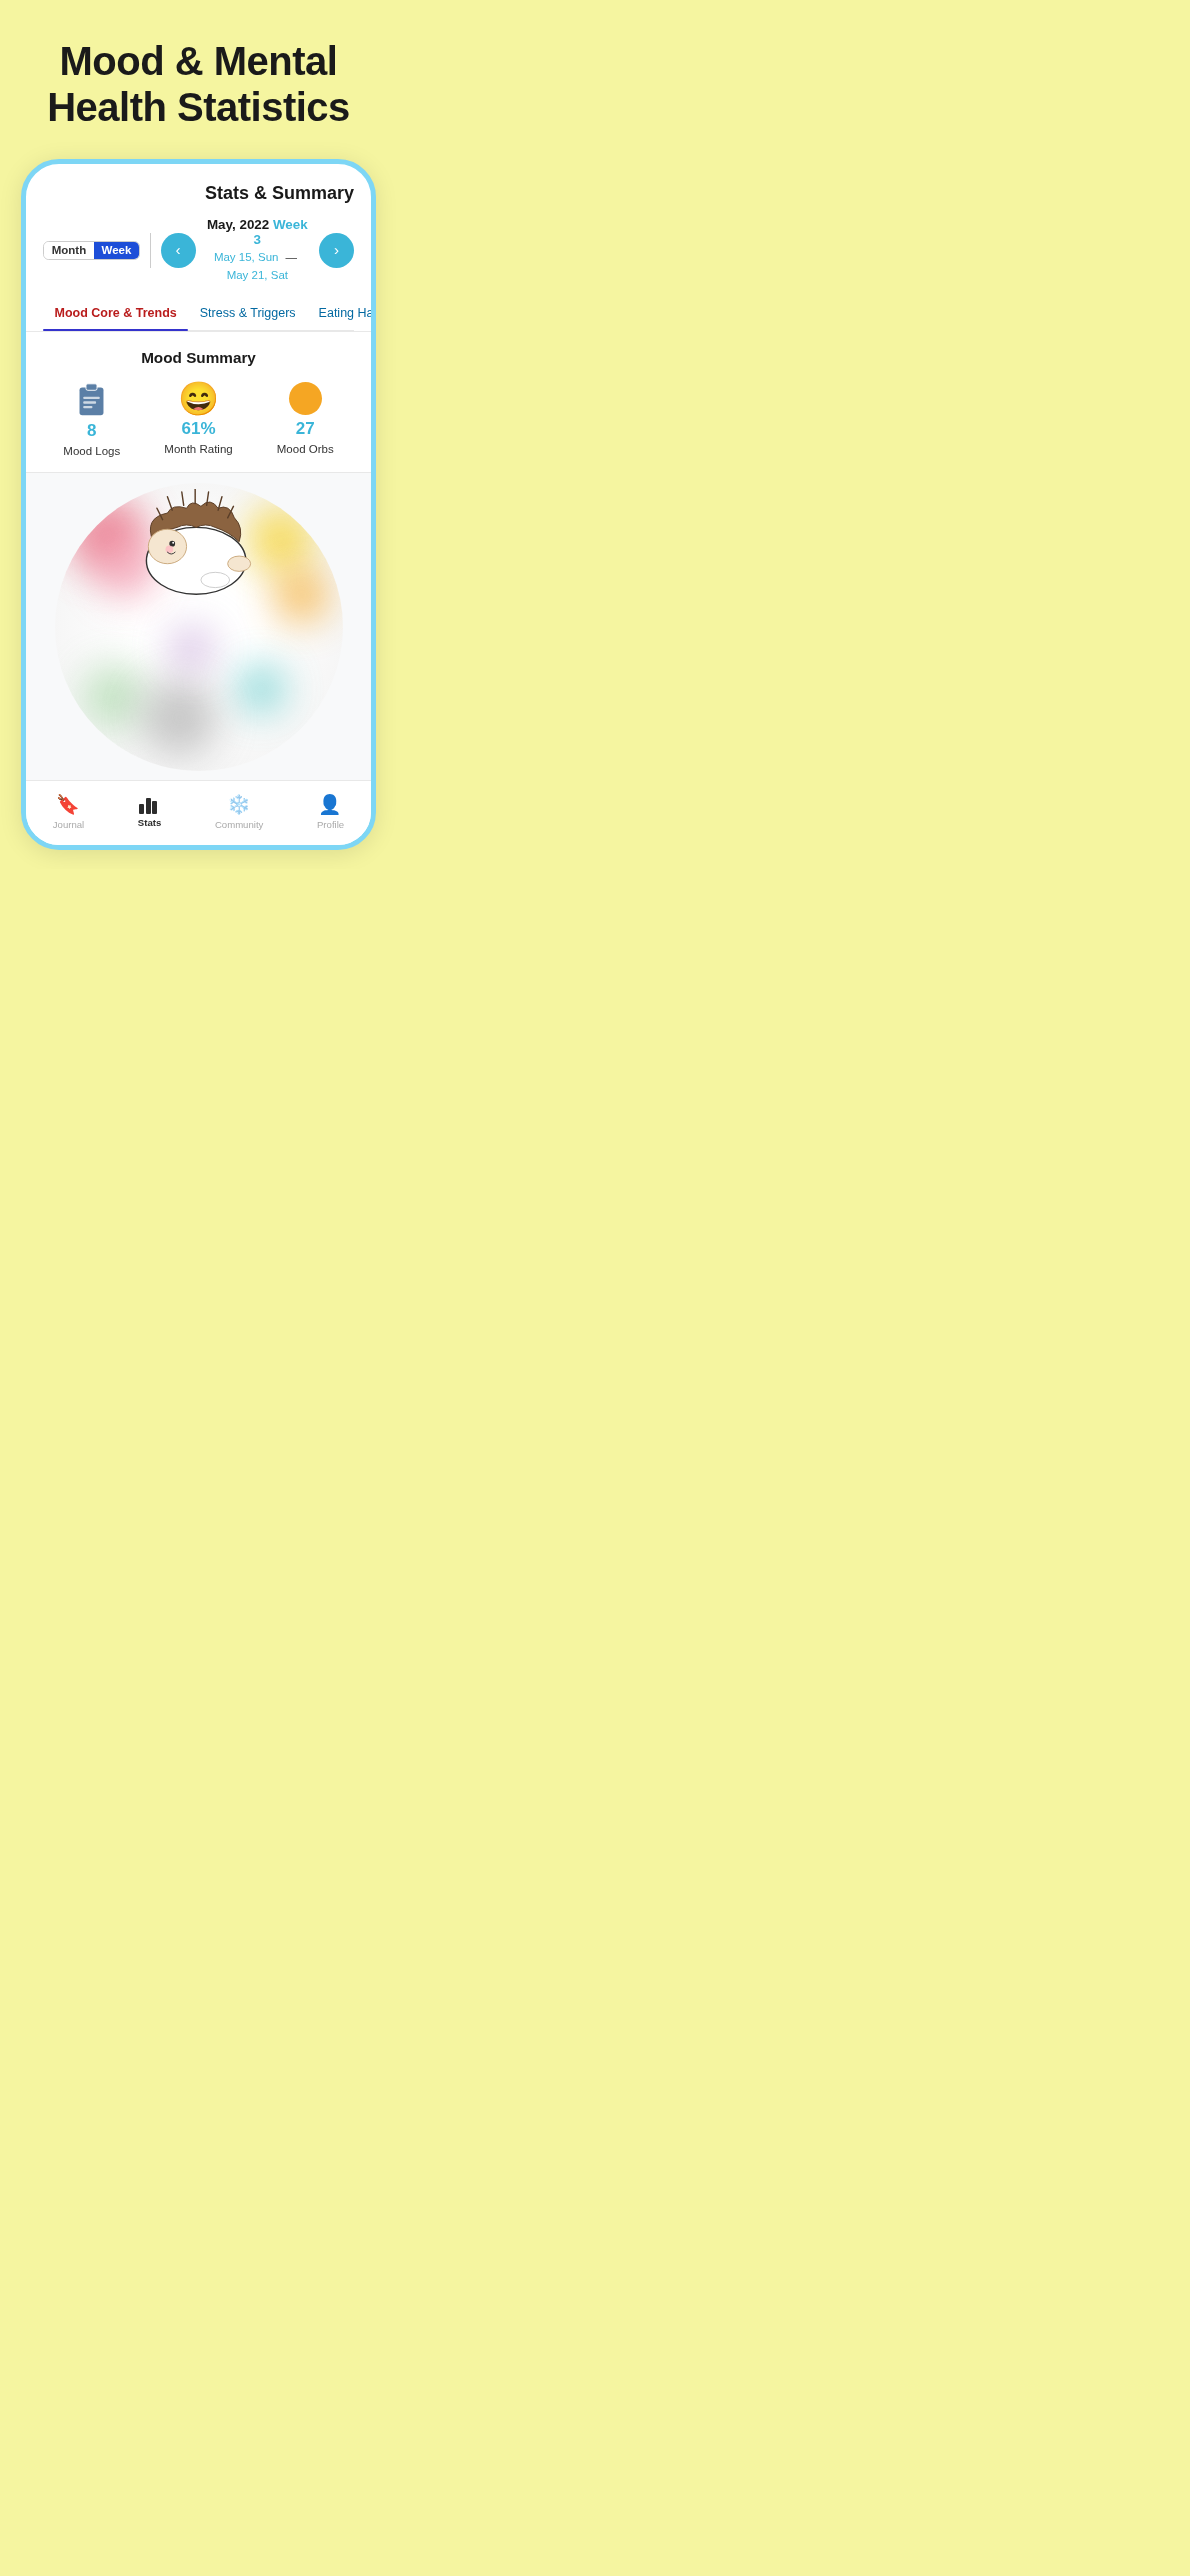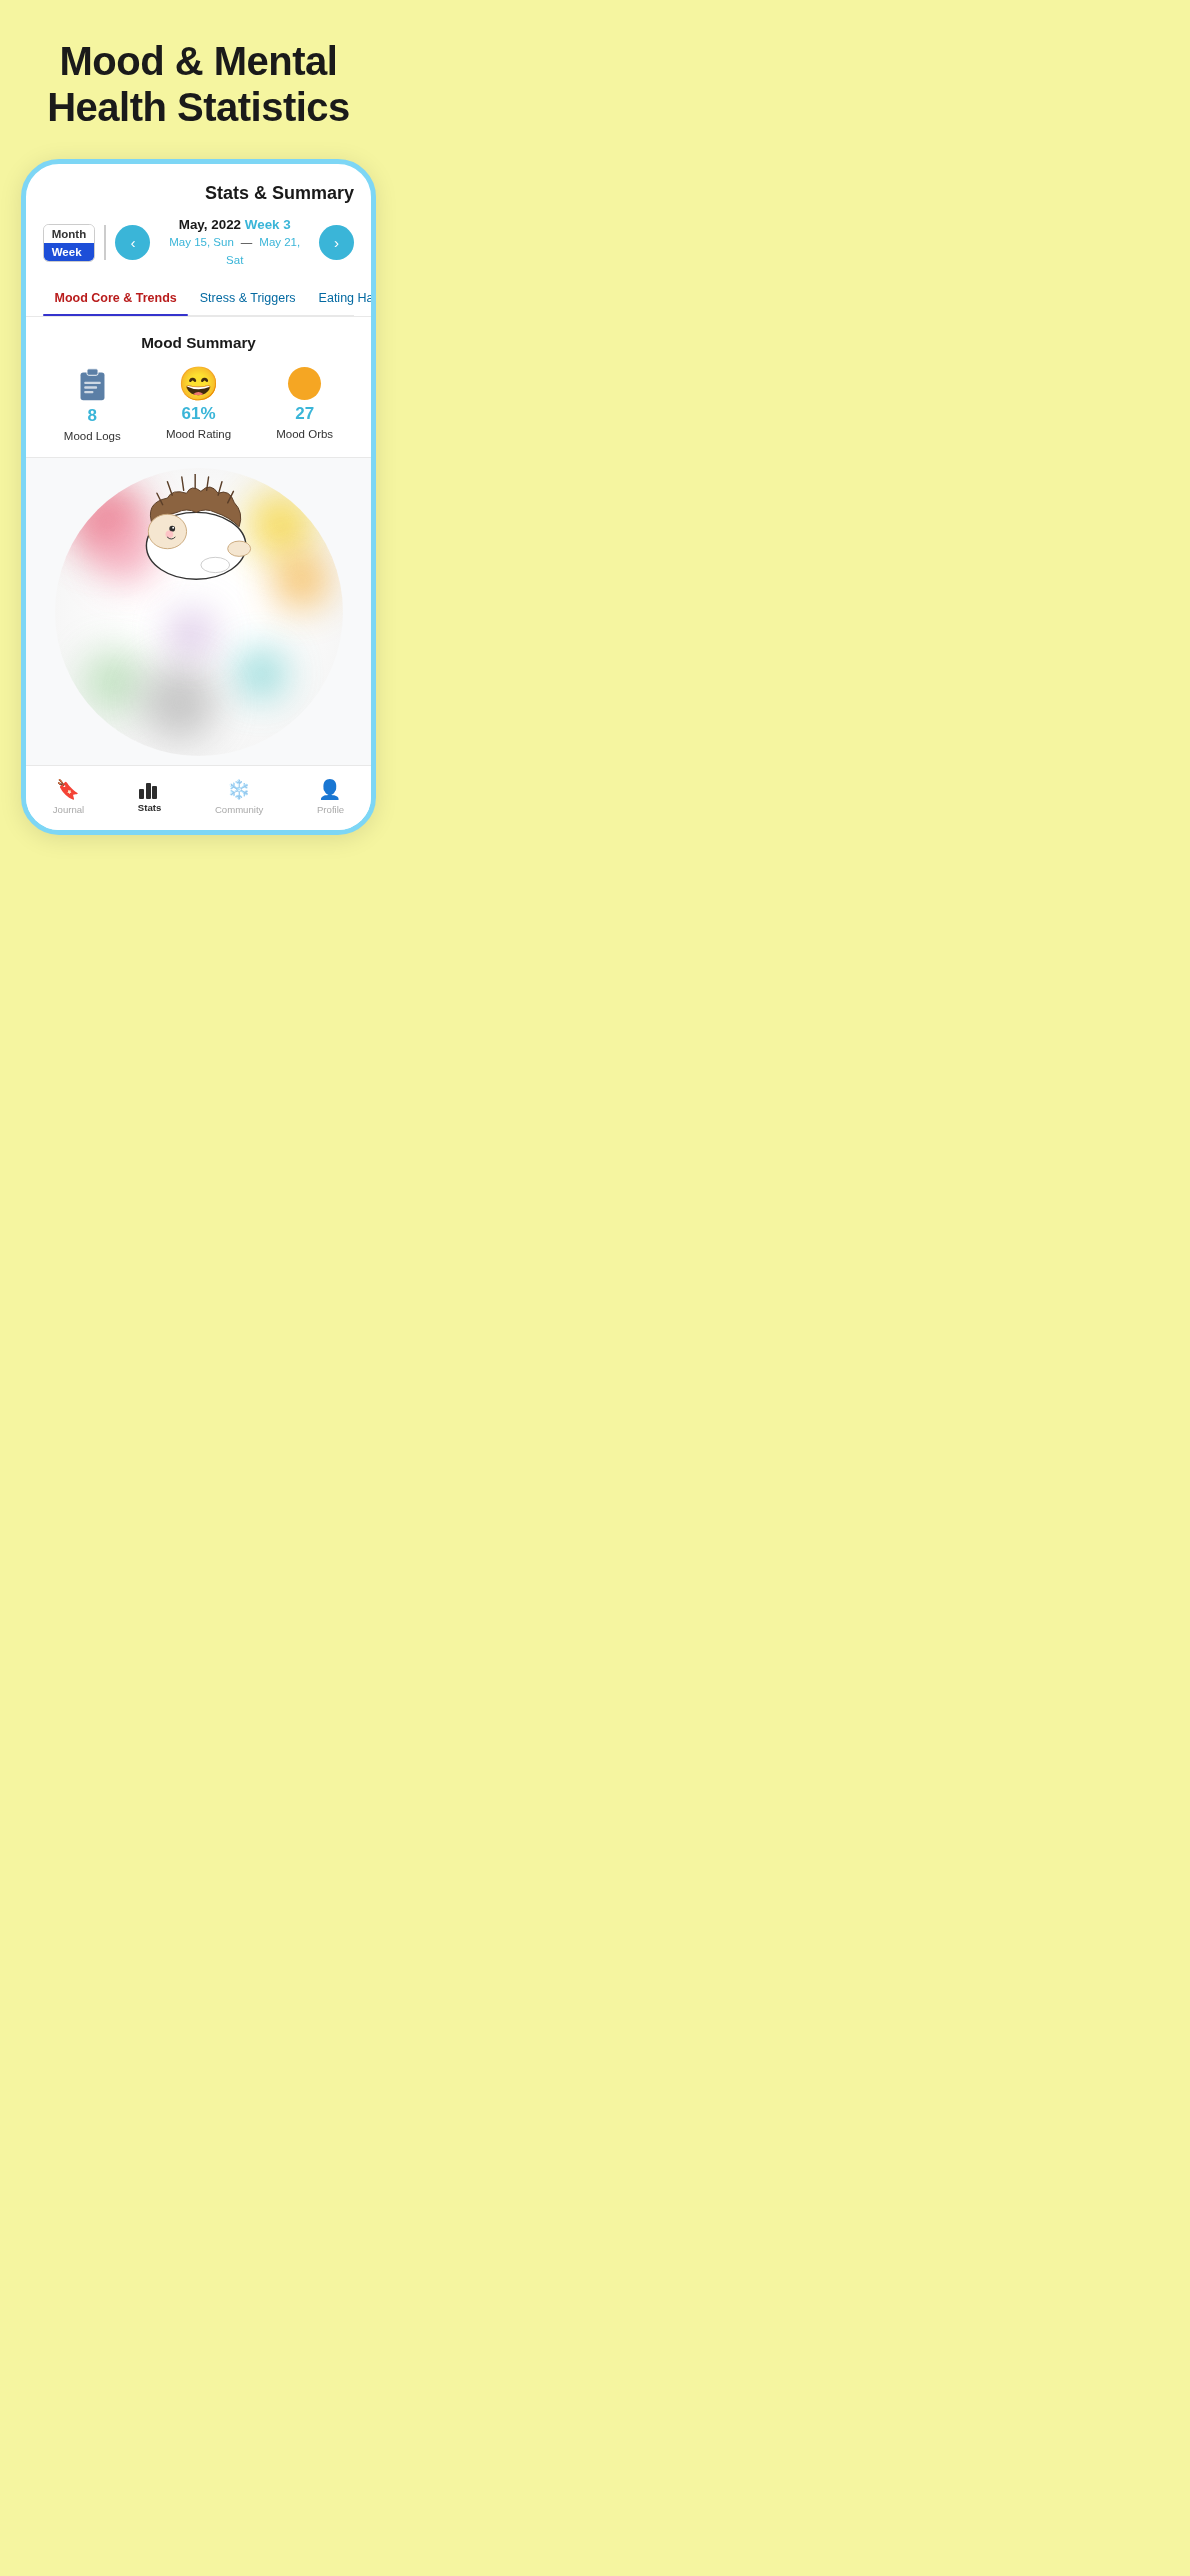--- a/index.html
+++ b/index.html
@@ -50,21 +50,21 @@
 
     .date-nav {
       display: flex;
       align-items: center;
       gap: 9.6px;
       margin-bottom: 13.4px;
     }
 
     .toggle-group {
       display: flex;
-      flex-direction: column;
+      flex-direction: row;
       border: 1.4px solid #ccc;
       border-radius: 5.8px;
       overflow: hidden;
       font-size: 11.5px;
       font-weight: 600;
     }
 
     .toggle-month {
       padding: 2.9px 7.7px;
       background: #fff;
@@ -408,21 +408,21 @@
             <rect x="7" y="26" width="10" height="2.5" rx="1" fill="#fff" opacity="0.7"></rect>
           </svg>
         </div>
         <span class="stat-value">8</span>
         <span class="stat-label">Mood Logs</span>
       </div>
 
       <div class="stat-item">
         <div class="emoji-icon">😄</div>
         <span class="stat-value">61%</span>
-        <span class="stat-label">Mood Rating</span>
+        <span class="stat-label">Month Rating</span>
       </div>
 
       <div class="stat-item">
         <div class="mood-orb"></div>
         <span class="stat-value">27</span>
         <span class="stat-label">Mood Orbs</span>
       </div>
 
     </div>
   </div>

